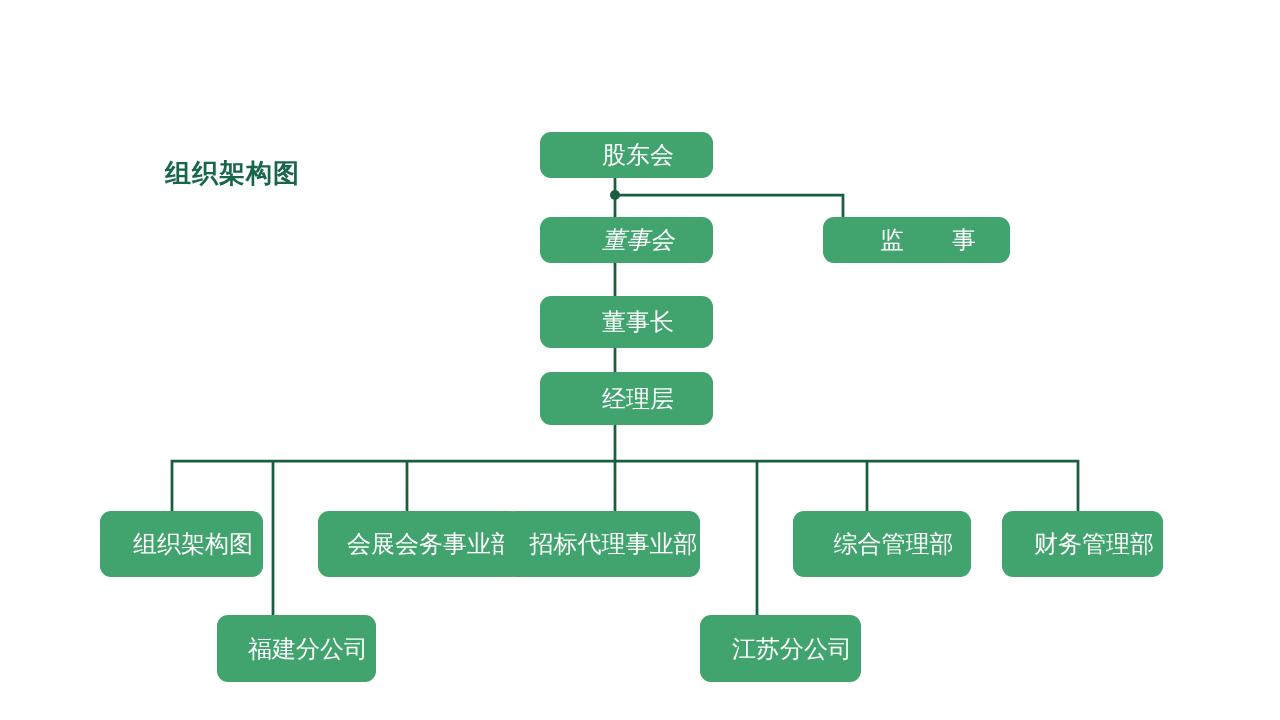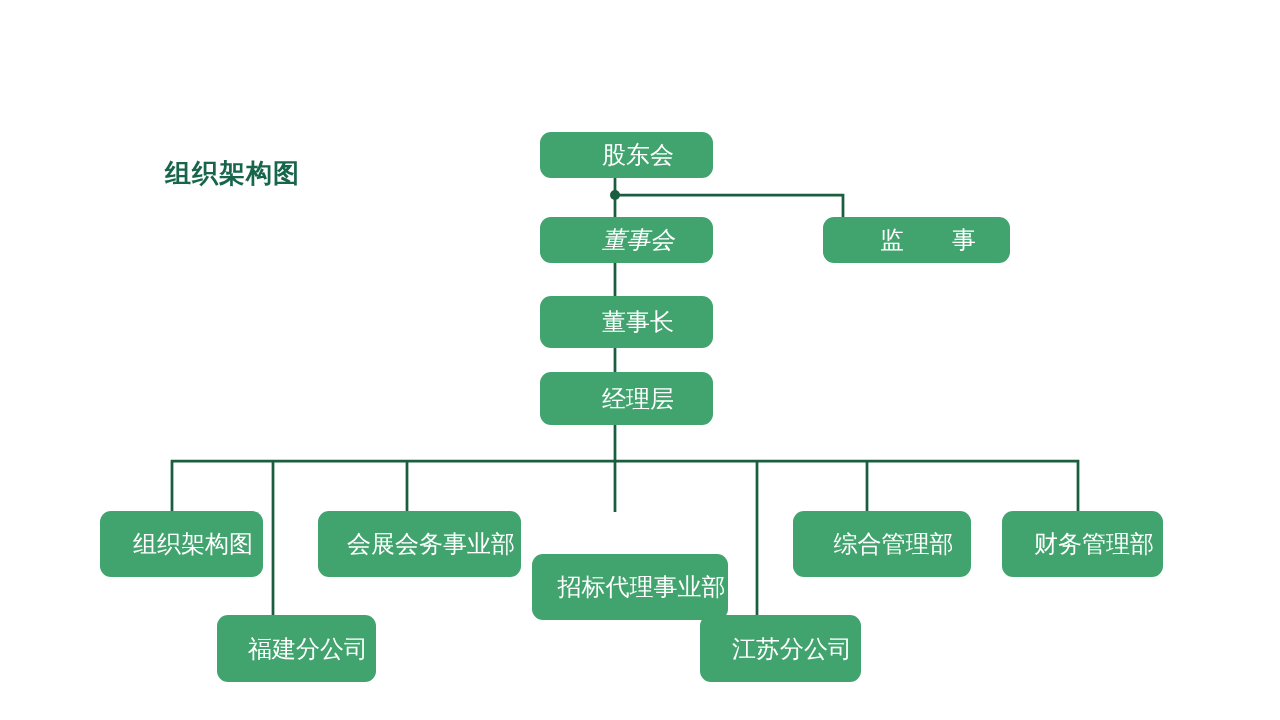--- a/index.html
+++ b/index.html
@@ -83,21 +83,21 @@
   <div class="node" style="left:783px; top:217px; width:164px; height:46px;margin-left:40px;">监　　事</div>
 
   <div class="node" style="left:540px; top:372px; width:150px; height:53px;">经理层</div>
 
   <div class="node" style="left:540px; top:296px; width:150px; height:52px;">董事长</div>
 
   <div class="node" style="left:100px; top:511px; width:140px; height:66px;">组织架构图</div>
 
   <div class="node" style="left:318px; top:511px; width:180px; height:66px;font-family:Liberation Serif, serif;">会展会务事业部</div>
 
-  <div class="node" style="left:532px; top:511px; width:173px; height:66px;margin-top:43px;">招标代理事业部</div>
+  <div class="node" style="left:504px; top:511px; width:173px; height:66px;">招标代理事业部</div>
 
   <div class="node" style="left:793px; top:511px; width:155px; height:66px;">综合管理部</div>
 
   <div class="node" style="left:1002px; top:511px; width:138px; height:66px;">财务管理部</div>
 
   <div class="node" style="left:217px; top:615px; width:136px; height:67px;">福建分公司</div>
 
   <div class="node" style="left:700px; top:615px; width:138px; height:67px;">江苏分公司</div>
 
 </div>

